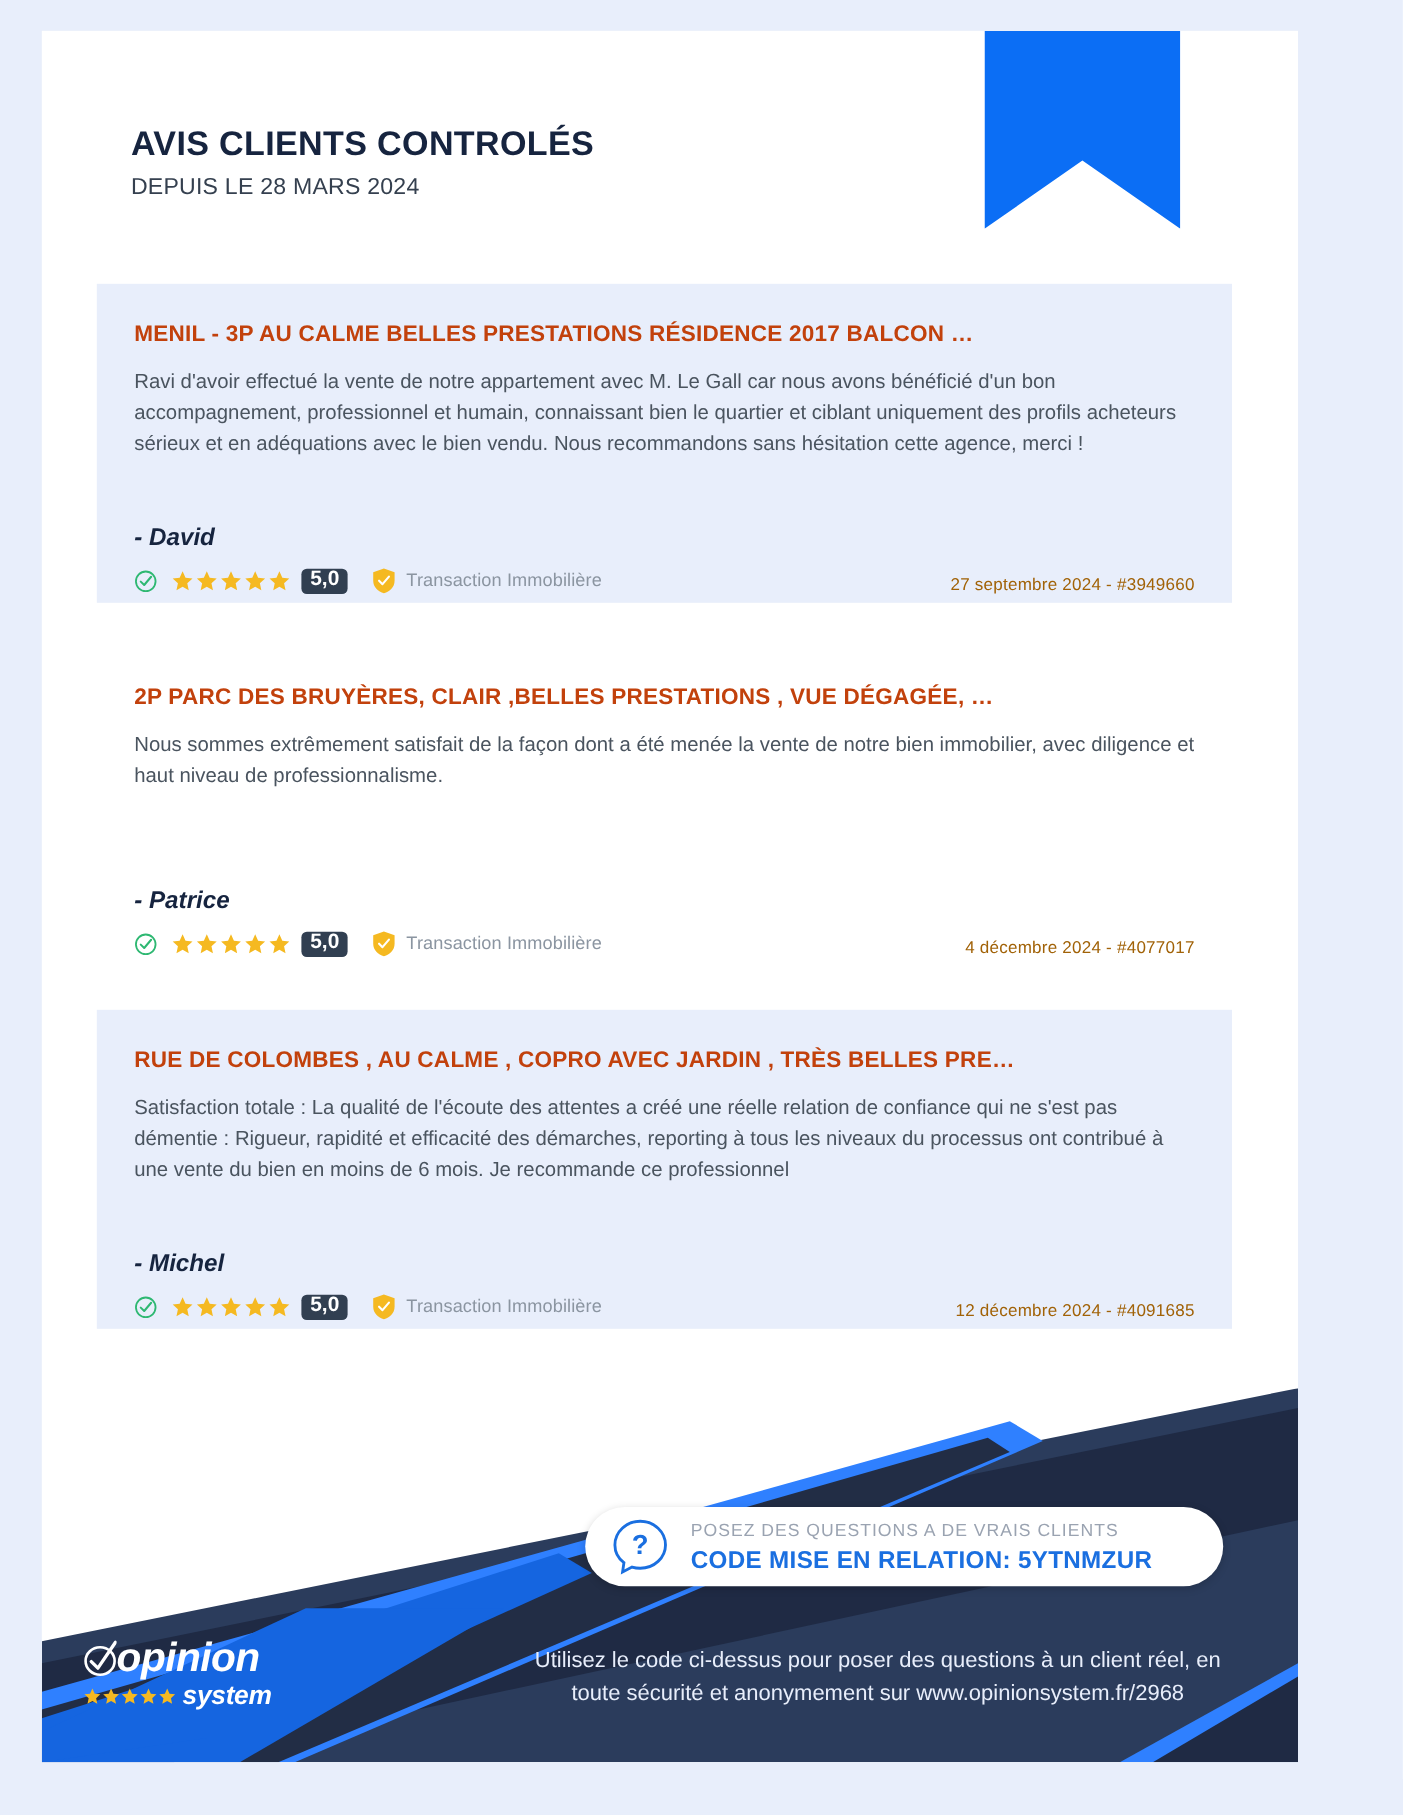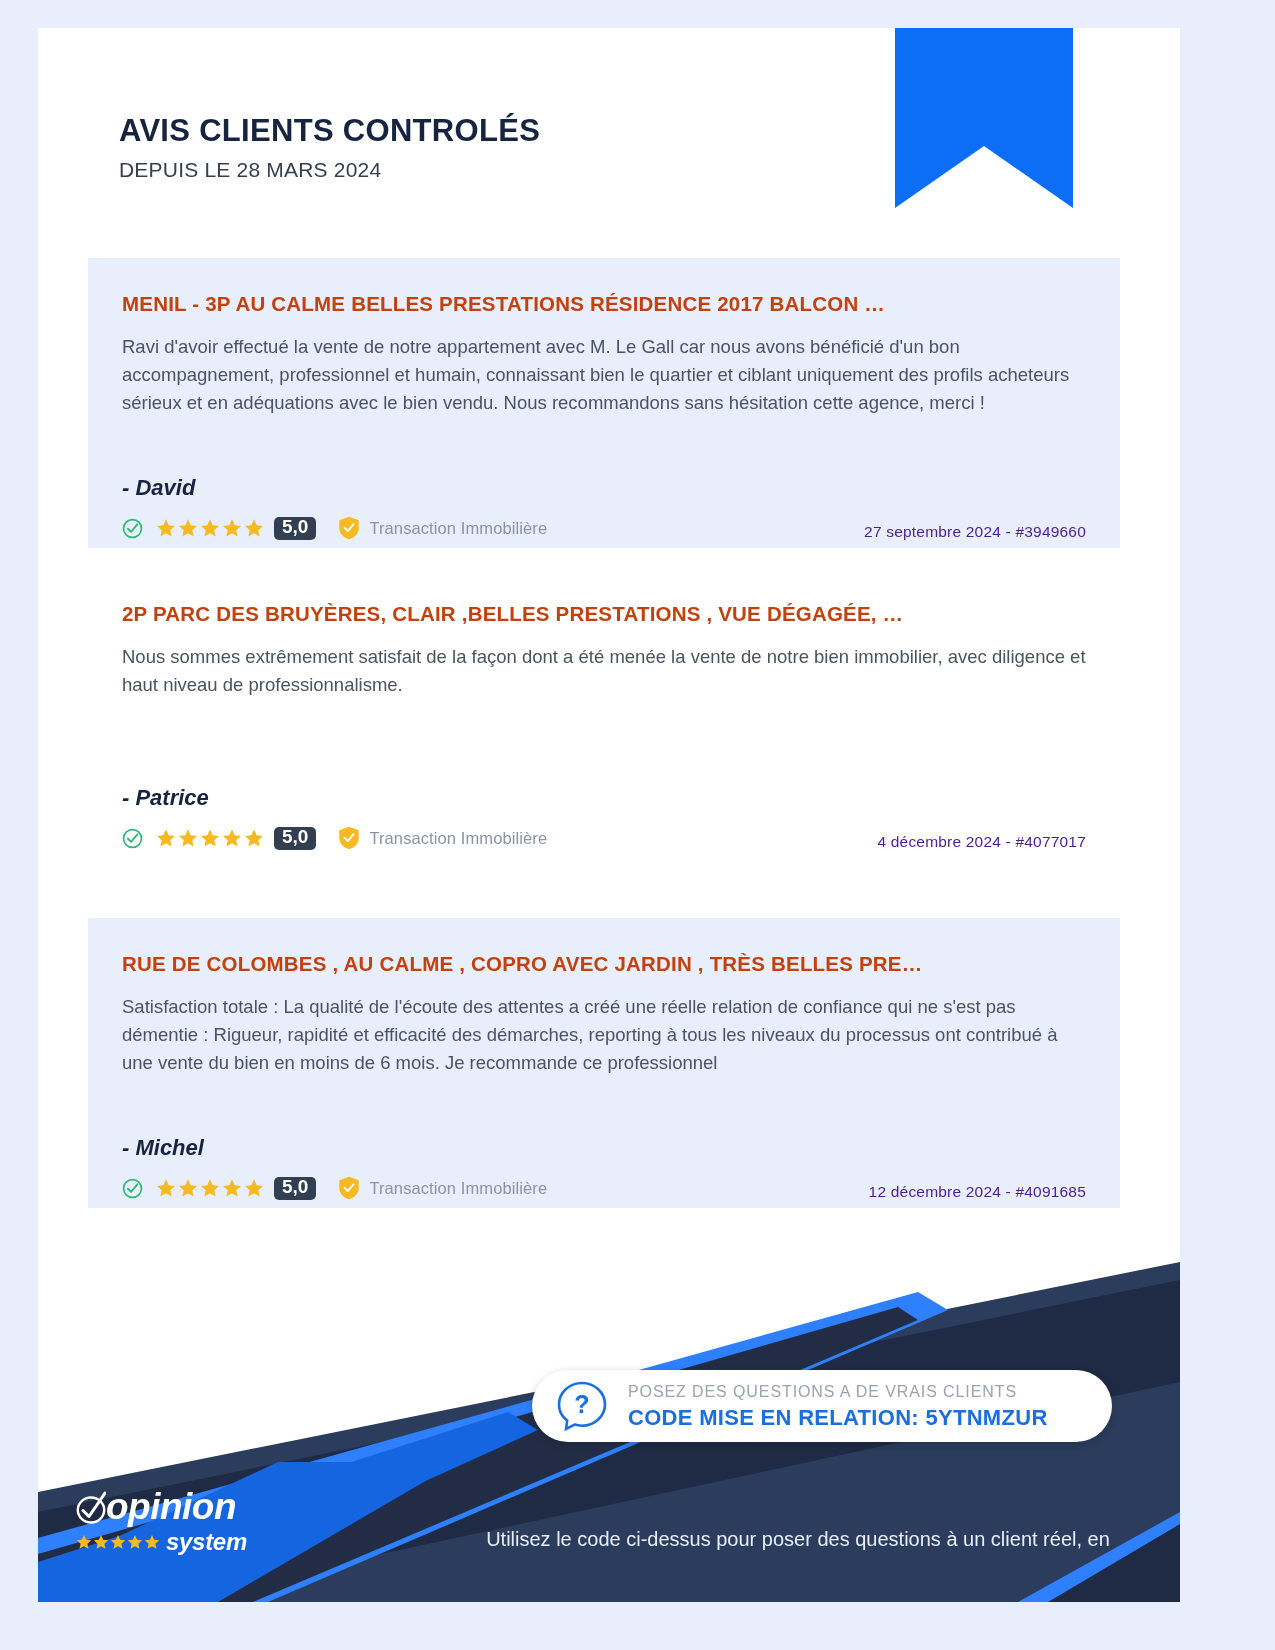--- a/index.html
+++ b/index.html
@@ -82,21 +82,21 @@
     padding: 0 8px 4px;
     margin-right: 22px;
     line-height: 1;
   }
   .shield { width: 22px; height: 24px; margin-right: 9px; flex: none; }
   .txn {
     font-size: 16.5px; color: #8b95a1; letter-spacing: .1px;
   }
   .stamp {
     position: absolute; right: 0; bottom: 4px;
-    font-size: 15.5px; color: #4c1d95; letter-spacing: .2px;
+    font-size: 15.5px; color: #a16207; letter-spacing: .2px;
     white-space: nowrap;
     margin-left: 17px;
   }
 
   
   .footer-art { position: absolute; left: 0; bottom: 0; width: 1142px; height: 340px; }
 
   .codebox {
     position: absolute;
     left: 494px; bottom: 160px;
@@ -186,21 +186,21 @@
           <svg class="shield" viewBox="0 0 24 26">
             <path d="M12 .8 L22.6 4.6 V13 C22.6 19.4 17.8 23.6 12 25.3 C6.2 23.6 1.4 19.4 1.4 13 V4.6 Z" fill="#f5b921"></path>
             <path d="M7.2 12.9 L10.6 16.3 L17 8.8" fill="none" stroke="#ffffff" stroke-width="2.1" stroke-linecap="round" stroke-linejoin="round"></path>
           </svg>
           <span class="txn">Transaction Immobilière</span>
           <span class="stamp">27 septembre 2024 - #3949660</span>
         </div>
       </div>
     </div>
 
-    <div class="card alt" style="top:540px;height:290px;">
+    <div class="card alt" style="top:560px;height:290px;">
       <div class="card-inner">
         <h2>2P PARC DES BRUYÈRES, CLAIR ,BELLES PRESTATIONS , VUE DÉGAGÉE, …</h2>
         <div class="body" style="height:122px;">Nous sommes extrêmement satisfait de la façon dont a été menée la vente de notre bien immobilier, avec diligence et haut niveau de professionnalisme.</div>
         <div style="height:20px;"></div>
         <div class="author">- Patrice</div>
         <div class="meta-row">
           <svg class="check-circle" viewBox="0 0 24 24">
             <circle cx="12" cy="12" r="10.2" fill="none" stroke="#2eb872" stroke-width="1.9"></circle>
             <path d="M6.8 12.3 L10.4 15.8 L17.6 7.2" fill="none" stroke="#2eb872" stroke-width="2.1" stroke-linecap="round" stroke-linejoin="round"></path>
           </svg>
@@ -289,20 +289,21 @@
         <text x="26" y="33" text-anchor="middle" font-family="Liberation Sans, sans-serif" font-size="25" font-weight="700" fill="#1a6fe0">?</text>
       </svg>
       <div>
         <div class="small">POSEZ DES QUESTIONS A DE VRAIS CLIENTS</div>
         <div class="big">CODE MISE EN RELATION: 5YTNMZUR</div>
       </div>
     </div>
 
     <div class="legal">
       <div>Utilisez le code ci-dessus pour poser des questions à un client réel, en</div>
+      <div>toute sécurité et anonymement sur www.opinionsystem.fr/2968</div>
     </div>
 
     <div class="logo">
       <div class="logo-row">
         <svg width="30" height="34" viewBox="0 0 30 34">
           <ellipse cx="15" cy="19" rx="13.2" ry="12.5" fill="none" stroke="#ffffff" stroke-width="2.4"></ellipse>
           <path d="M7 19.5 L13 25.5 L29 2" fill="none" stroke="#ffffff" stroke-width="3" stroke-linecap="round" stroke-linejoin="round"></path>
         </svg>
         <span class="logo-word">opinion</span>
       </div>

